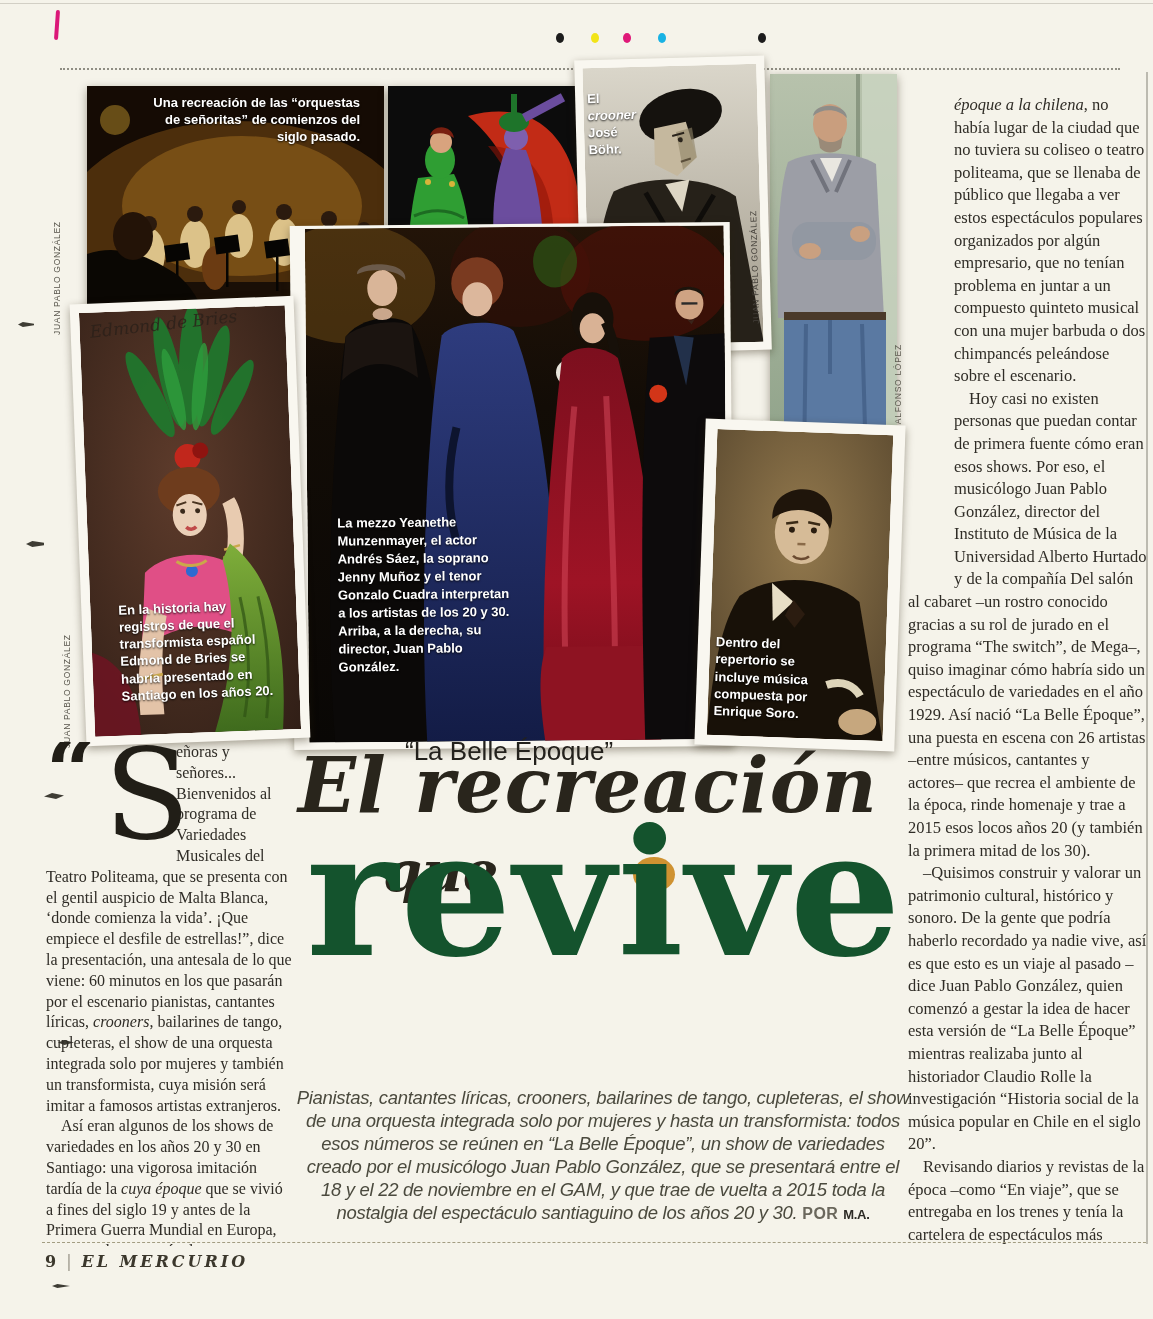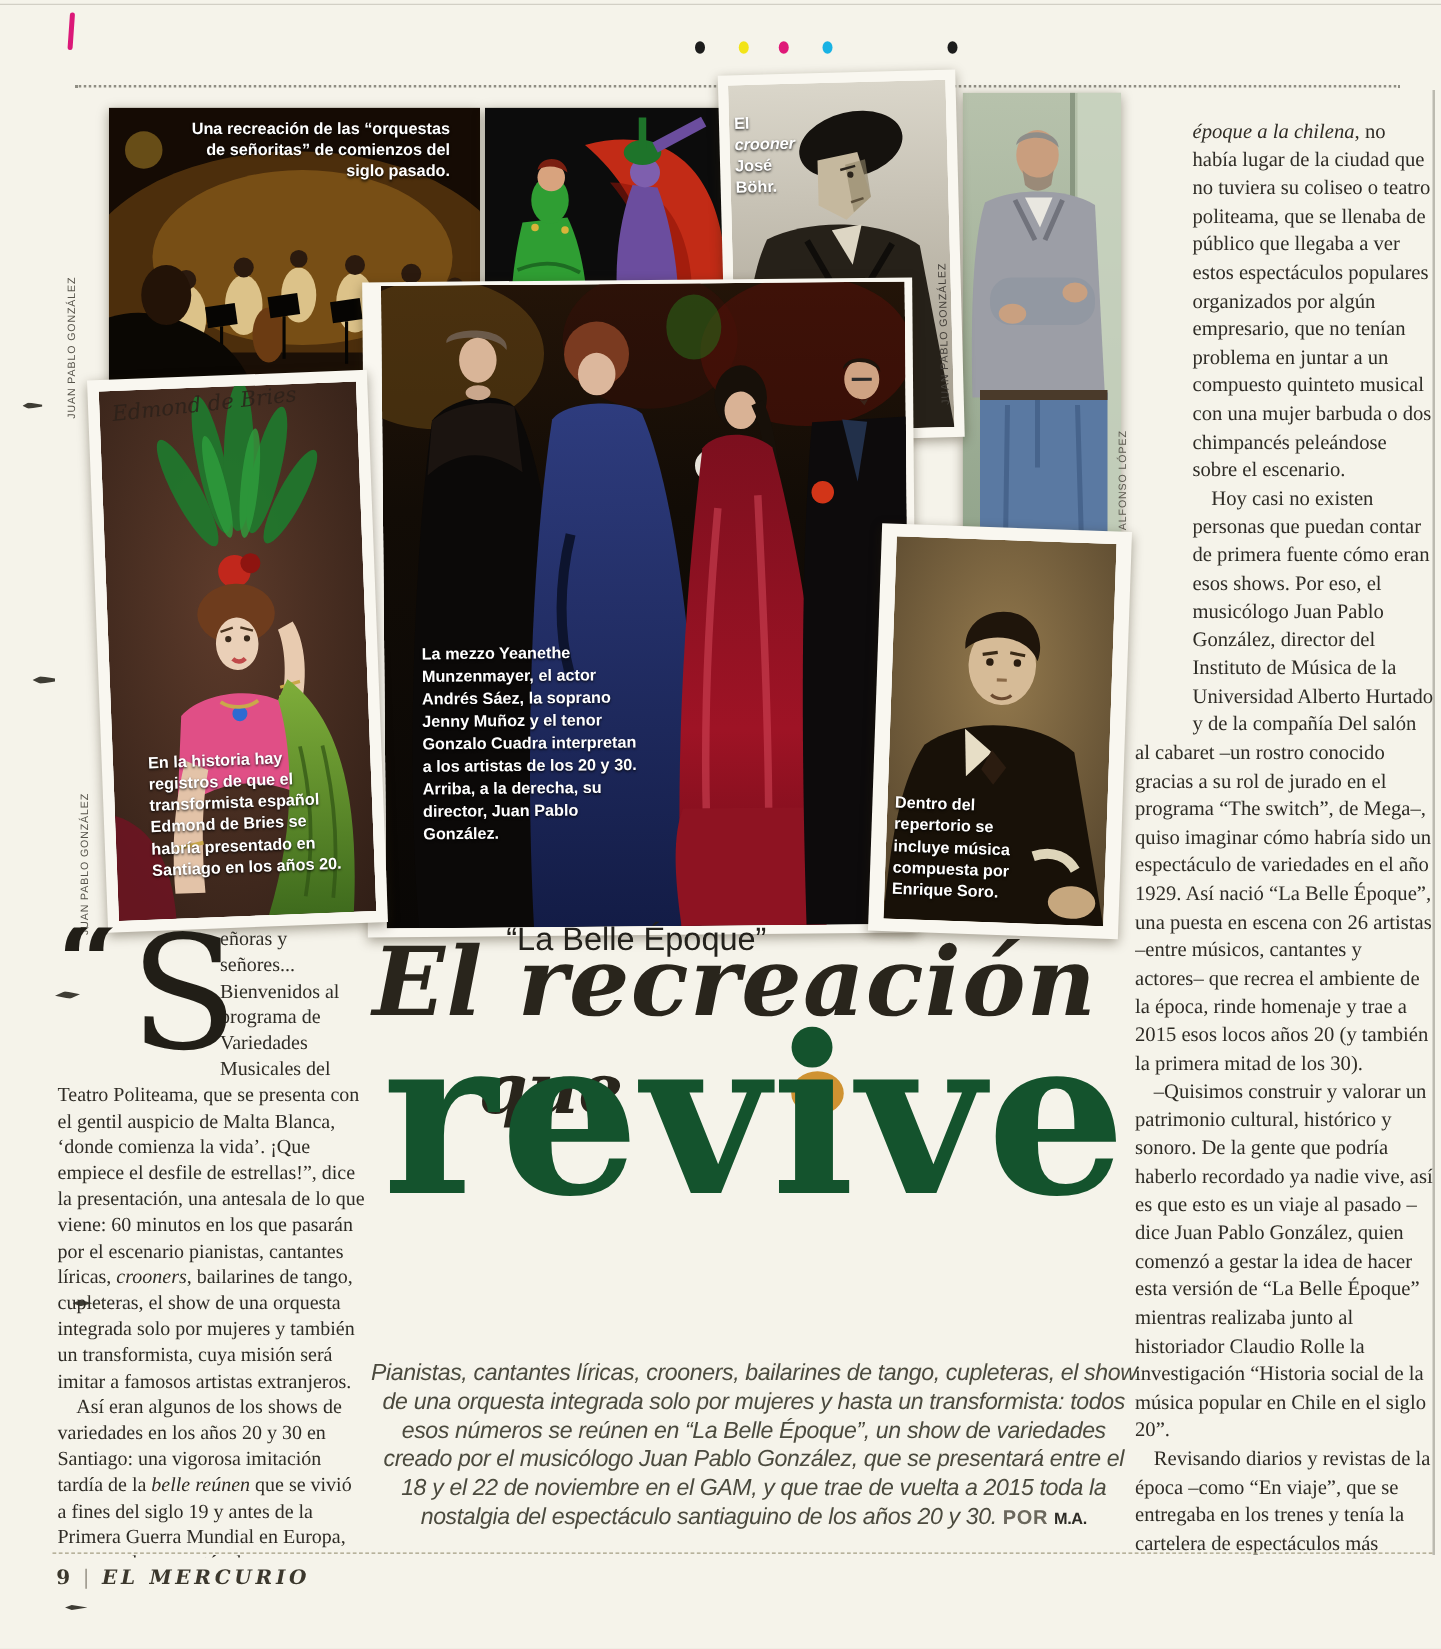--- a/index.html
+++ b/index.html
@@ -364,21 +364,21 @@
     <span class="por">POR</span>
     <span class="ma">M.A.</span>
   </div>
 
   <div class="col" id="left-col">
     <div id="dropcap-box">
       <span id="big-quote">“</span>
       <span id="drop-s">S</span>
     </div>
     <p>eñoras y señores... Bienvenidos al programa de Variedades Musicales del Teatro Politeama, que se presenta con el gentil auspicio de Malta Blanca, ‘donde comienza la vida’. ¡Que empiece el desfile de estrellas!”, dice la presentación, una antesala de lo que viene: 60 minutos en los que pasarán por el escenario pianistas, cantantes líricas, <i>crooners</i>, bailarines de tango, cupleteras, el show de una orquesta integrada solo por mujeres y también un transformista, cuya misión será imitar a famosos artistas extranjeros.</p>
-    <p class="indent">Así eran algunos de los shows de variedades en los años 20 y 30 en Santiago: una vigorosa imitación tardía de la <i>belle reúnen</i> que se vivió a fines del siglo 19 y antes de la Primera Guerra Mundial en Europa, con grandes espectáculos que colmaban los salones de la época.</p>
+    <p class="indent">Así eran algunos de los shows de variedades en los años 20 y 30 en Santiago: una vigorosa imitación tardía de la <i>cuya époque</i> que se vivió a fines del siglo 19 y antes de la Primera Guerra Mundial en Europa, con grandes espectáculos que colmaban los salones de la época.</p>
 
   </div>
 
   <div class="col" id="right-col">
     <div id="wrap-spacer"></div>
     <p><i>époque a la chilena</i>, no había lugar de la ciudad que no tuviera su coliseo o teatro politeama, que se llenaba de público que llegaba a ver estos espectáculos populares organizados por algún empresario, que no tenían problema en juntar a un compuesto quinteto musical con una mujer barbuda o dos chimpancés peleándose sobre el escenario.</p>
     <p class="indent">Hoy casi no existen personas que puedan contar de primera fuente cómo eran esos shows. Por eso, el musicólogo Juan Pablo González, director del Instituto de Música de la Universidad Alberto Hurtado y de la compañía Del salón al cabaret –un rostro conocido gracias a su rol de jurado en el programa “The switch”, de Mega–, quiso imaginar cómo habría sido un espectáculo de variedades en el año 1929. Así nació “La Belle Époque”, una puesta en escena con 26 artistas –entre músicos, cantantes y actores– que recrea el ambiente de la época, rinde homenaje y trae a 2015 esos locos años 20 (y también la primera mitad de los 30).</p>
     <p class="indent">–Quisimos construir y valorar un patrimonio cultural, histórico y sonoro. De la gente que podría haberlo recordado ya nadie vive, así es que esto es un viaje al pasado –dice Juan Pablo González, quien comenzó a gestar la idea de hacer esta versión de “La Belle Époque” mientras realizaba junto al historiador Claudio Rolle la investigación “Historia social de la música popular en Chile en el siglo 20”.</p>
     <p class="indent">Revisando diarios y revistas de la época –como “En viaje”, que se entregaba en los trenes y tenía la cartelera de espectáculos más nutrida de la capital–, pensó en la posibilidad de recrear una velada ficticia en la que se fueran presentando algunos artistas emblemáticos de los 20 y los 30: la joven pianista Rosita Renard, la destacadísima soprano mapuche Rayén Quitral, el  José Bohr. También, gracias a un amigo investigador español, encontró registros de que aquí en Chile se habría presentado durante los años 20 el revolucionario transformista español Edmond de Bries, quien habría causado escándalo en la sociedad santiaguina de entonces al hacer sus imitaciones de</p>
   </div>

